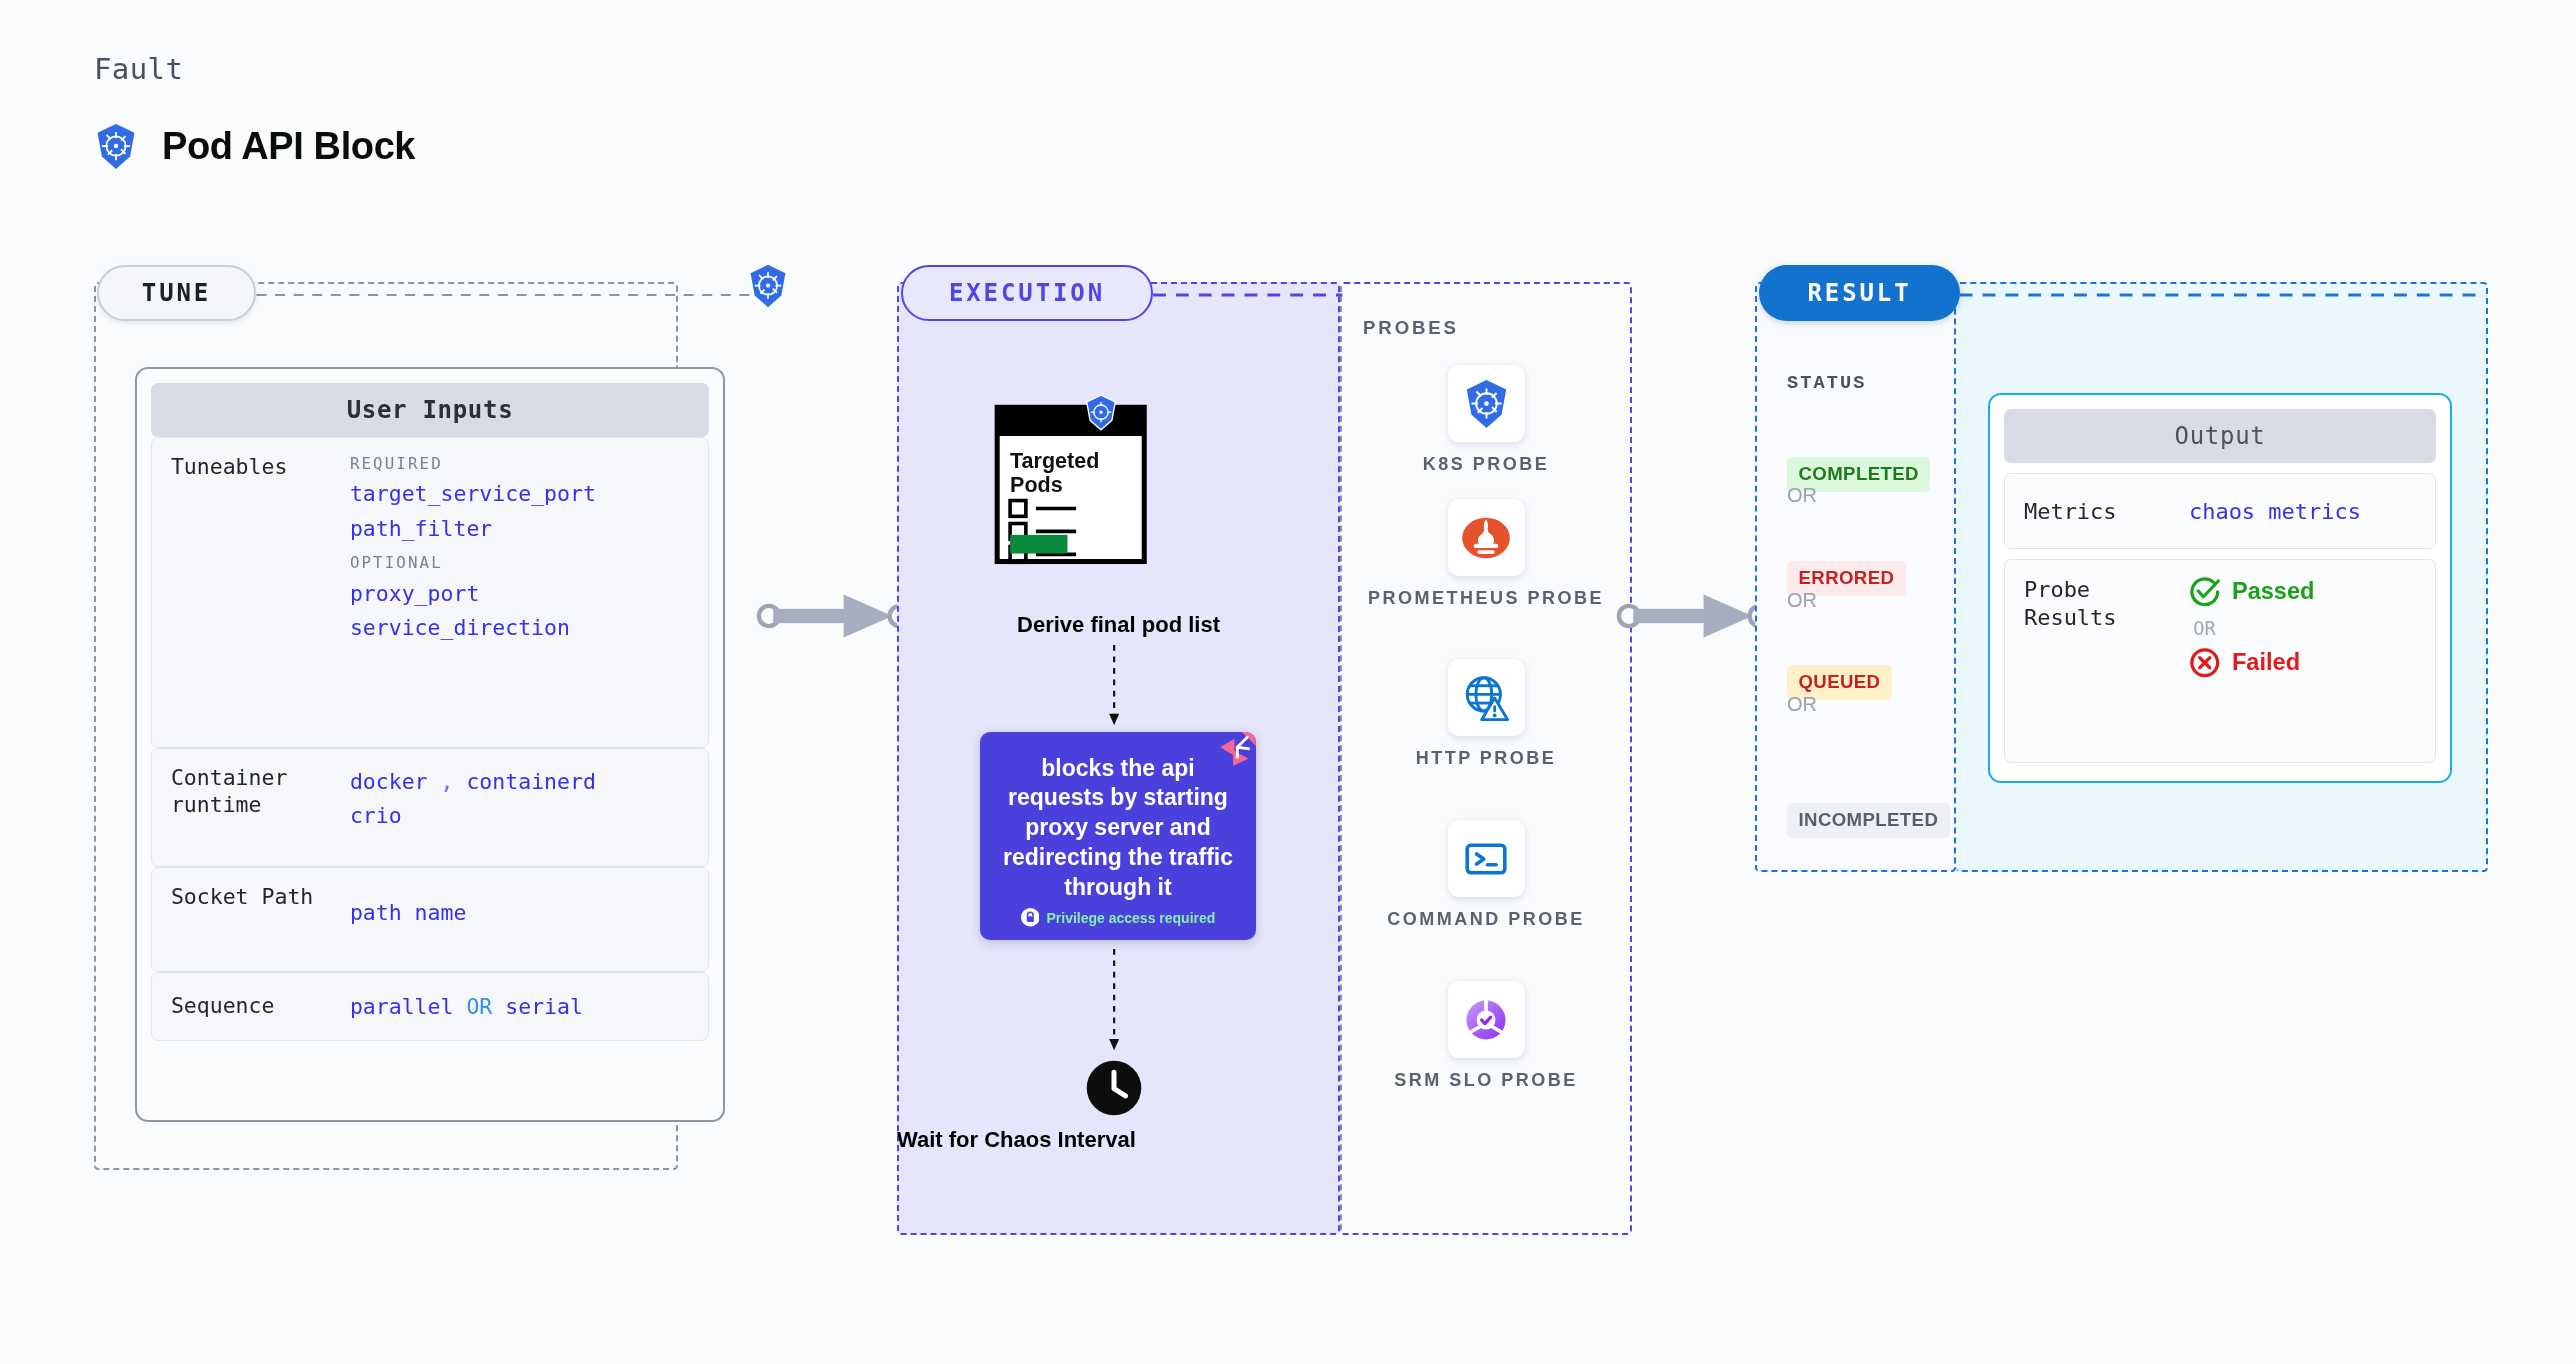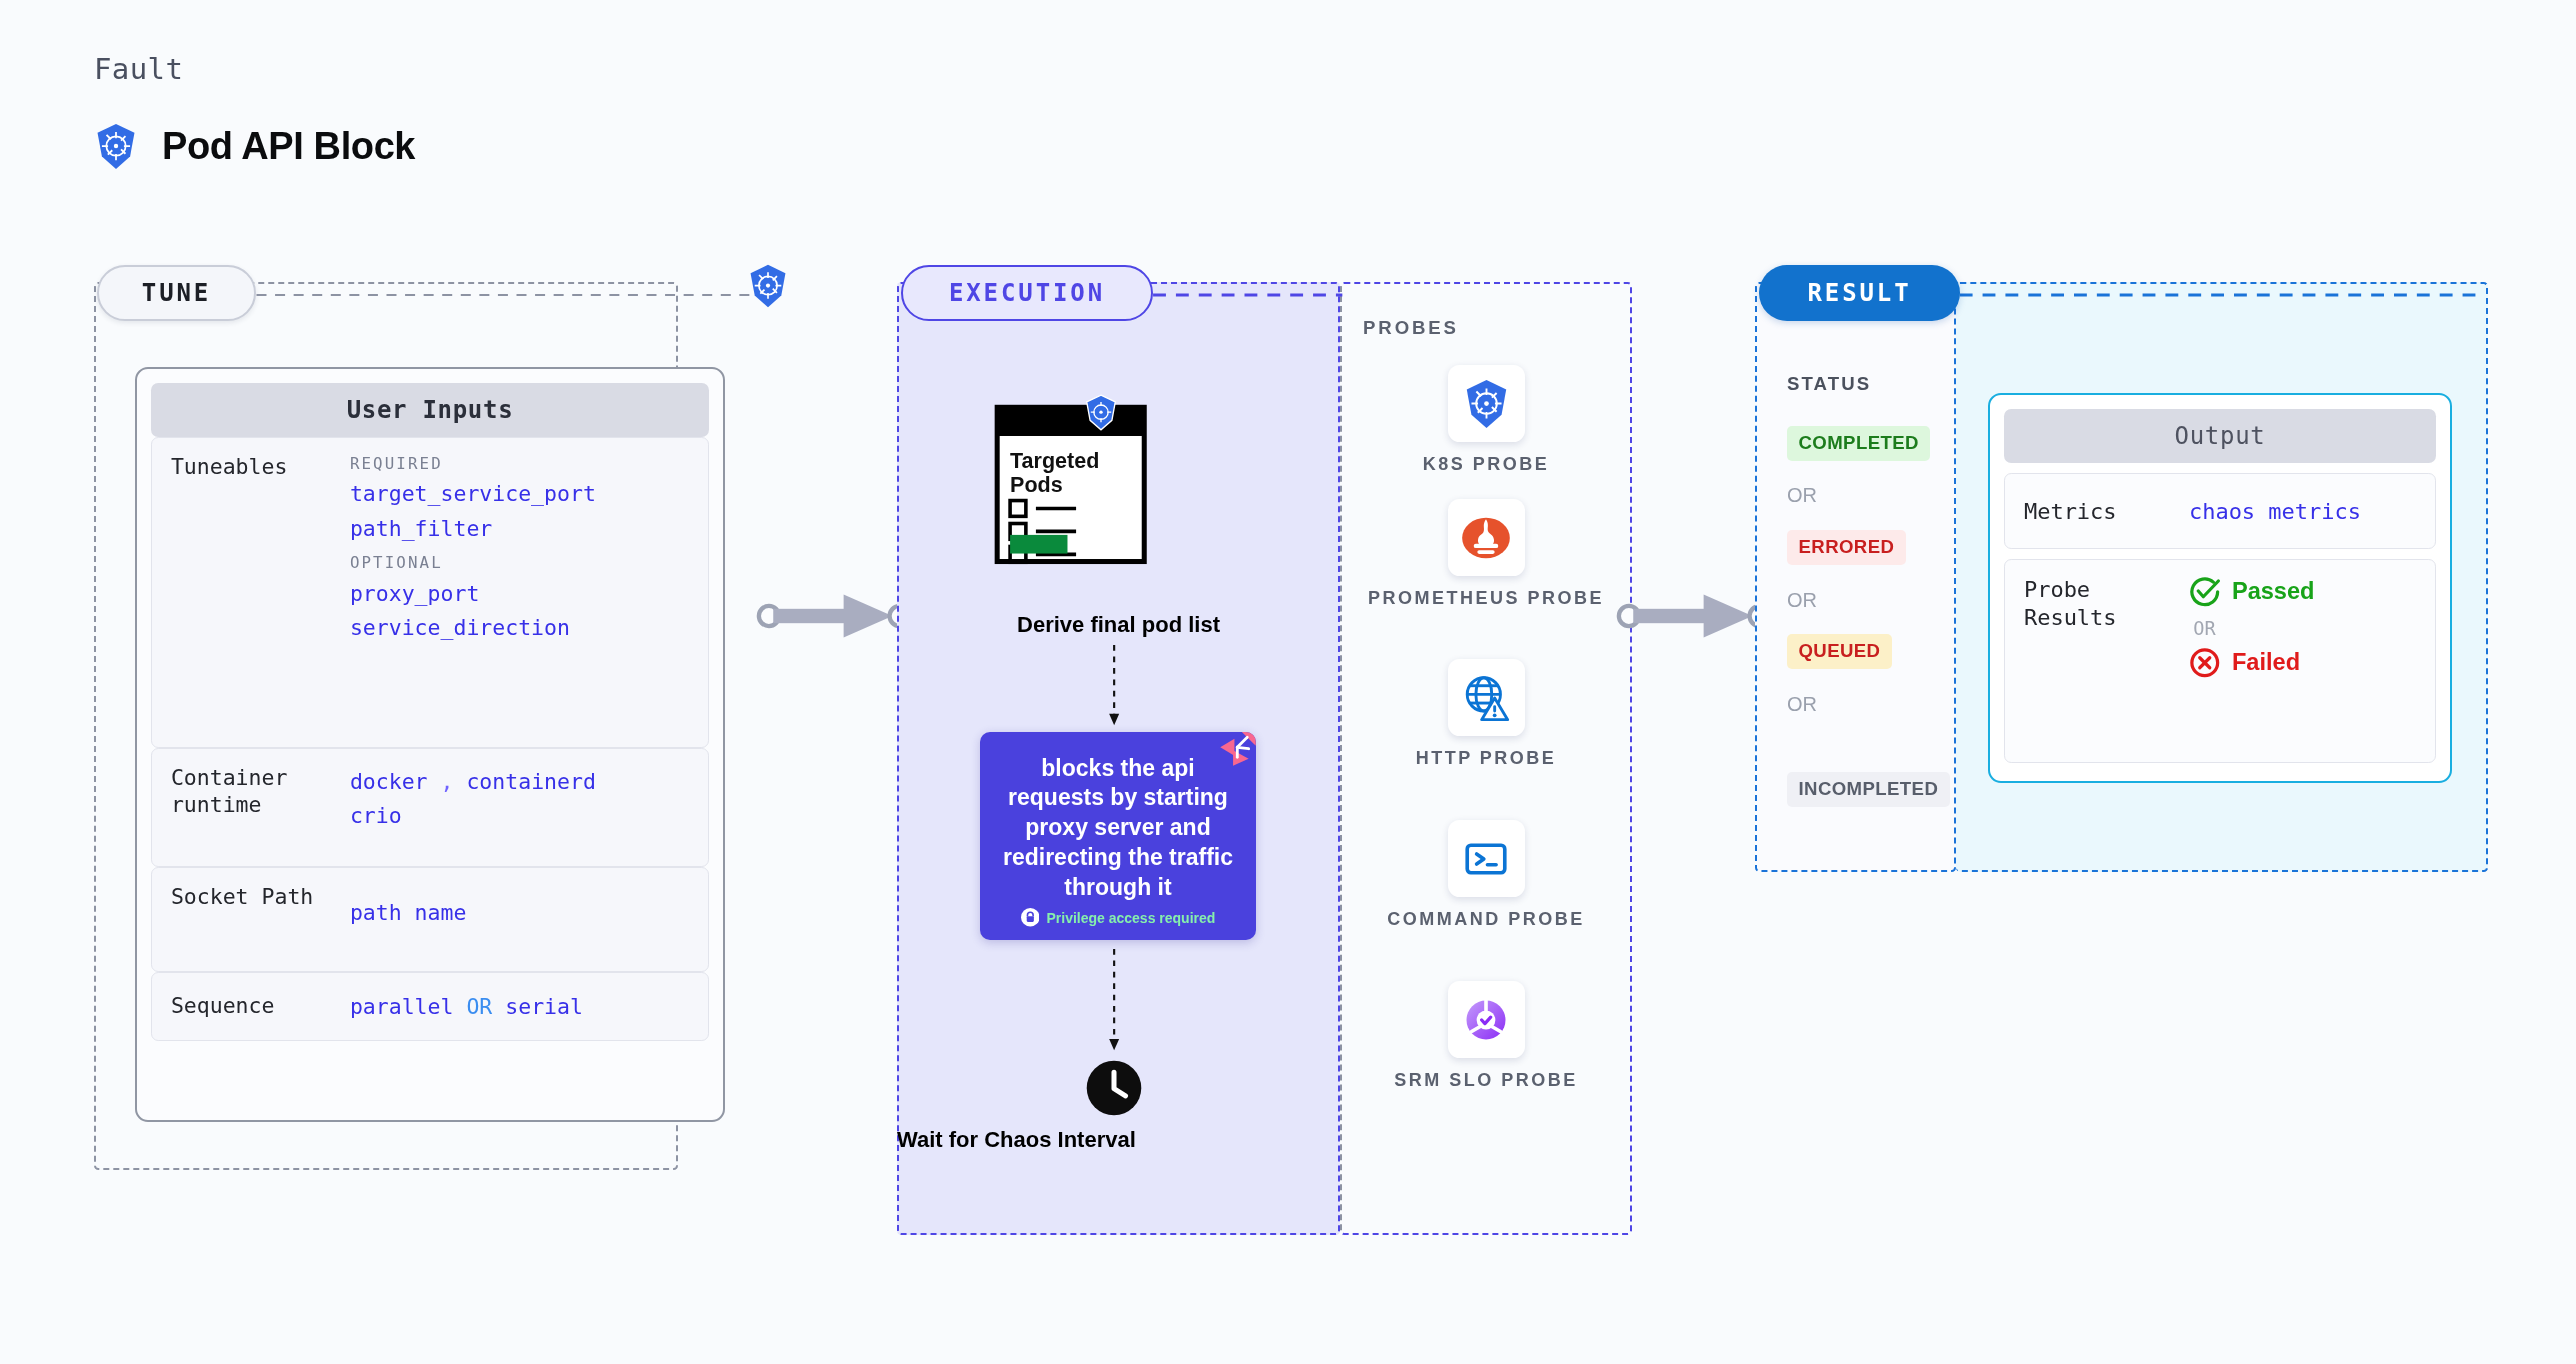--- a/index.html
+++ b/index.html
@@ -146,26 +146,26 @@
   .status-region {
     left: 1755px; top: 282px; width: 201px; height: 590px;
     background:#fafbfe; border-color:#1a73d8;
   }
   .output-region {
     left: 1956px; top: 282px; width: 532px; height: 590px;
     background:#eaf8fd; border-color:#1a73d8; border-left: none;
   }
   .status-title {
     position:absolute; left:1787px; top:373px;
-    font-size: 18.6px; font-weight:700; color:#4b515e; letter-spacing:2.1px;
+    font-size: 18.6px; font-weight:700; color:#4b515e; letter-spacing:2.1px;font-family:Liberation Mono, monospace;
   }
   .badge {
     position:absolute; left:1787px;
     border-radius: 5px; padding: 6.4px 11.5px;
-    font-size: 18.6px; font-weight:700; letter-spacing:0.4px;
+    font-size: 18.6px; font-weight:700; letter-spacing:0.4px;margin-top:31px;
   }
   .or-txt {
     position:absolute; left:1787px;
     font-size: 20px; color:#9aa0ad;
   }
 
   .out-card {
     position:absolute; left:1988px; top:393px;
     width: 464px; height: 390px;
     background:#fff; border: 2.9px solid #19aee0; border-radius: 13px;

